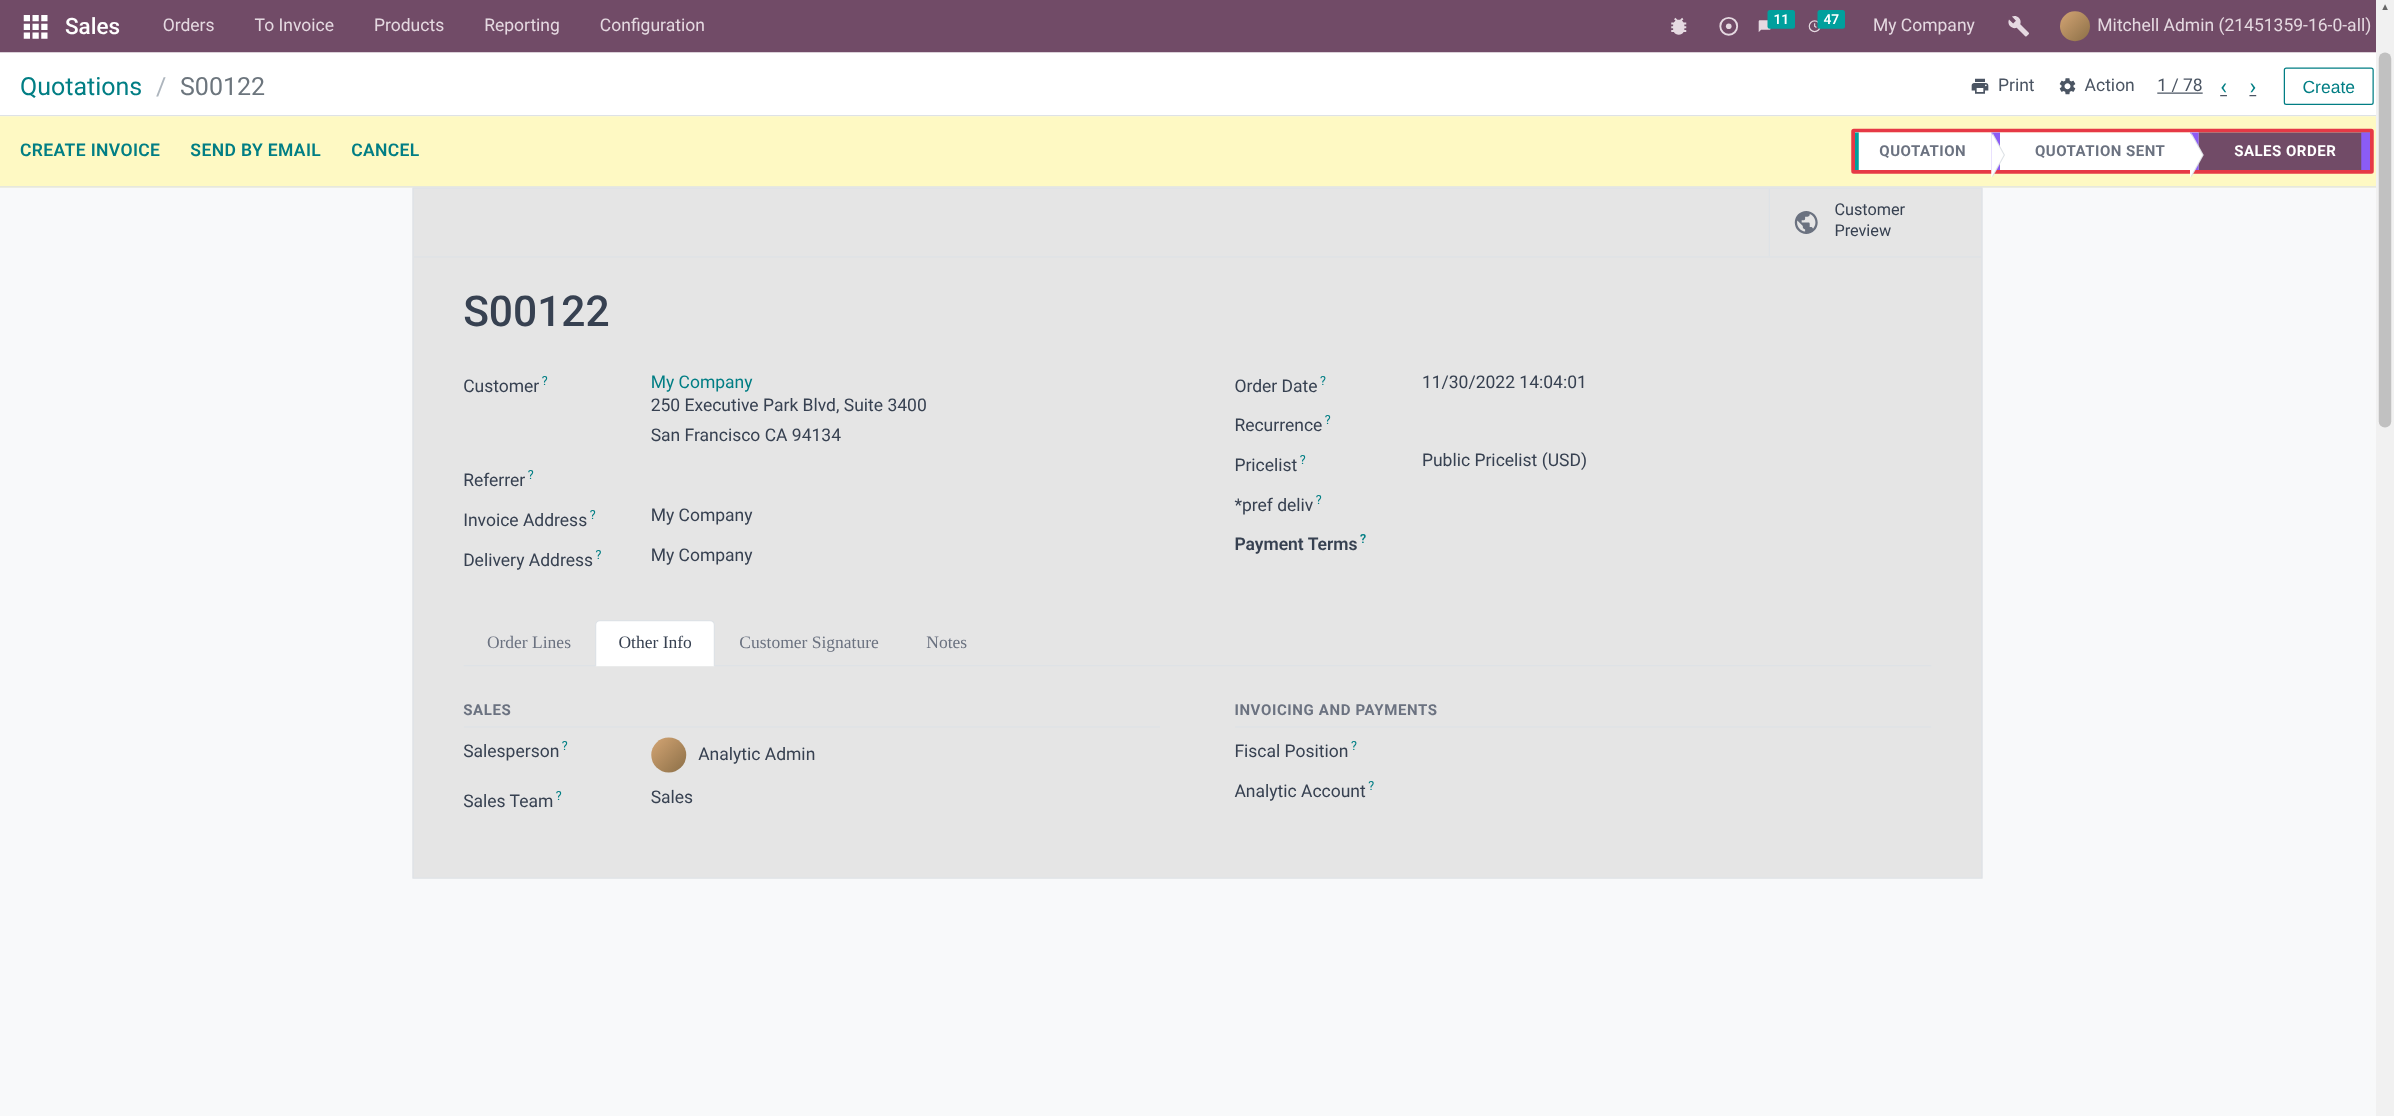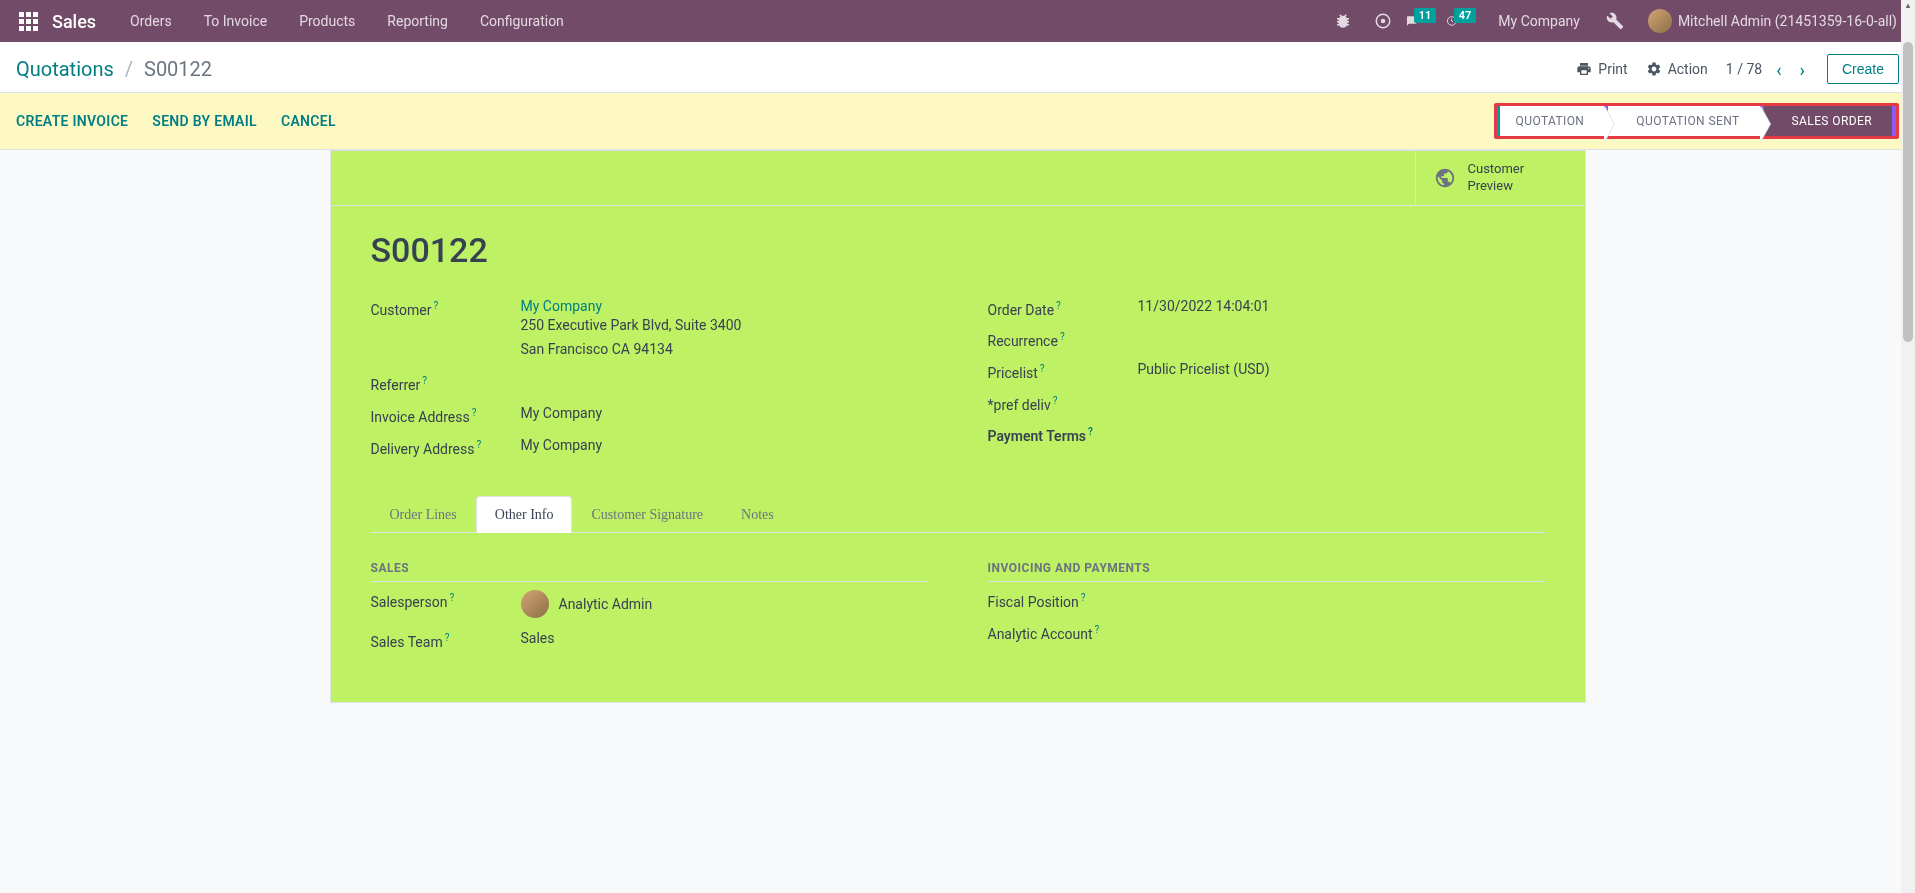--- a/index.html
+++ b/index.html
@@ -20,42 +20,42 @@
 .avatar { width: 24px; height: 24px; border-radius: 50%; background: linear-gradient(135deg, #d4a574, #8b6f47); margin-right: 6px; display: inline-block; }
 .user-info { display: flex; align-items: center; padding: 0 10px; cursor: pointer; color: #e5d9e1; }
 
 
 .control-panel { background: #fff; border-bottom: 1px solid #dee2e6; padding: 12px 16px 8px; display: flex; align-items: center; justify-content: space-between; }
 .breadcrumb { font-size: 20px; color: #6c757d; }
 .breadcrumb a { color: #017e84; text-decoration: none; }
 .breadcrumb-sep { color: #adb5bd; padding: 0 6px; }
 .cp-right { display: flex; align-items: center; gap: 18px; font-size: 14px; color: #4b5563; }
 .cp-action { display: flex; align-items: center; gap: 6px; cursor: pointer; }
-.pager { display: flex; align-items: center; gap: 10px; }
+.pager { display: flex; align-items: center; gap: 10px; text-decoration: underline; }
 .pager-arrow { color: #017e84; cursor: pointer; font-size: 18px; padding: 2px 4px; }
 .btn-create { border: 1px solid #017e84; color: #017e84; background: #fff; padding: 6px 14px; font-size: 14px; cursor: pointer; border-radius: 2px; }
 
 
 .action-bar { background: #fef9c3; border-bottom: 1px solid #dee2e6; padding: 10px 16px; display: flex; align-items: center; justify-content: space-between; position: relative; }
 .action-buttons { display: flex; gap: 24px; }
 .action-btn { color: #017e84; font-weight: 600; font-size: 14px; cursor: pointer; letter-spacing: 0.3px; }
 
 
 .statusbar { display: flex; border: 3px solid #e63946; border-radius: 2px; }
-.status-item { position: relative; padding: 8px 20px 8px 28px; font-size: 12px; font-weight: 400; color: #6b7280; background: #fff; border-right: 4px solid #8b5cf6; letter-spacing: 0.4px; }
+.status-item { position: relative; padding: 8px 20px 8px 28px; font-size: 12px; font-weight: 700; color: #6b7280; background: #fff; border-right: 7px solid #8b5cf6; letter-spacing: 0.4px; }
 .status-item:first-child { padding-left: 16px; border-left: 3px solid #00a09d; }
 .status-item::after { content: ''; position: absolute; right: -10px; top: 0; bottom: 0; width: 0; border-left: 10px solid #fff; border-top: 18px solid transparent; border-bottom: 18px solid transparent; z-index: 2; }
 .status-item::before { content: ''; position: absolute; right: -11px; top: 0; bottom: 0; width: 0; border-left: 10px solid #dee2e6; border-top: 18px solid transparent; border-bottom: 18px solid transparent; z-index: 1; }
 .status-item.active { background: #714b67; color: #fff; }
 .status-item.active::after { border-left-color: #714b67; }
 .status-item:last-child::after, .status-item:last-child::before { display: none; }
 
 
 .form-container { max-width: 1400px; margin: 0 auto; padding: 0 72px; }
-.form-sheet { background: #bef264; border: 1px solid #dee2e6; margin-top: 0; position: relative; }
+.form-sheet { background: #e5e5e5; border: 1px solid #dee2e6; margin-top: 0; position: relative; }
 .button-box { display: flex; justify-content: flex-end; border-bottom: 1px solid #dee2e6; }
 .stat-button { border-left: 1px solid #dee2e6; padding: 10px 18px; display: flex; align-items: center; gap: 12px; cursor: pointer; min-width: 170px; }
 .stat-button .stat-icon { color: #6b7280; font-size: 20px; }
 .stat-text { font-size: 13px; color: #374151; line-height: 1.3; }
 
 .sheet-body { padding: 24px 40px 40px; }
 .record-title { font-size: 34px; font-weight: 500; color: #374151; margin-bottom: 28px; }
 
 .form-grid { display: grid; grid-template-columns: 1fr 1fr; gap: 0 60px; }
 .form-col { }

